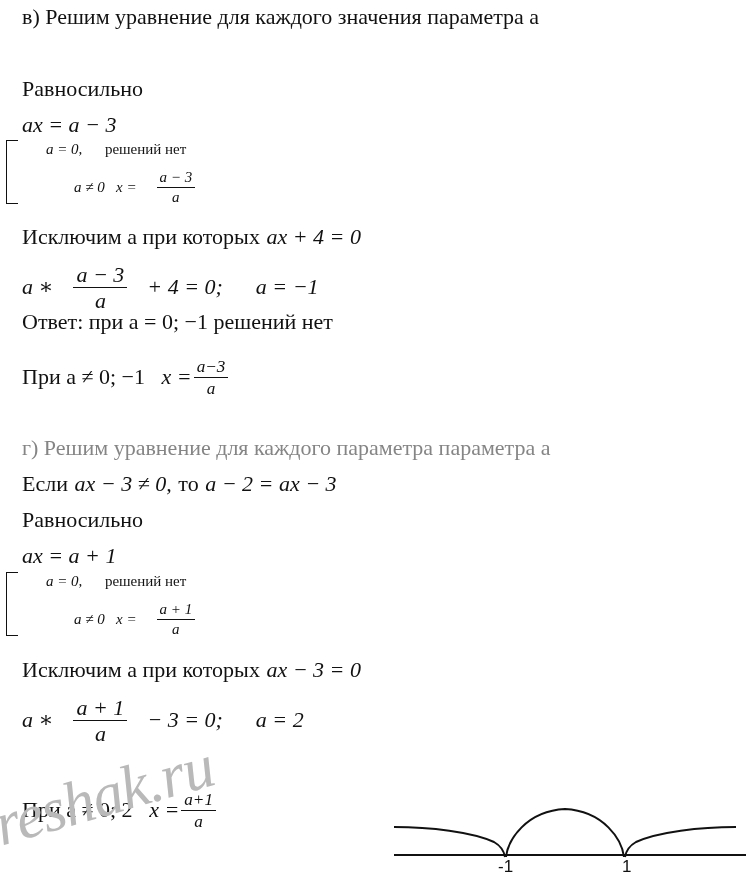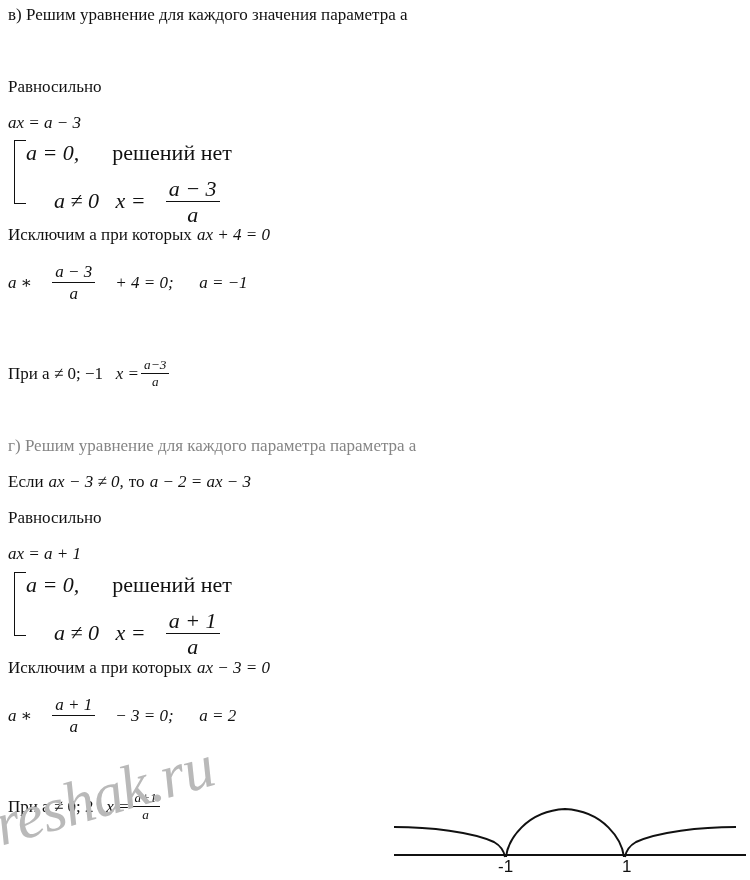--- a/index.html
+++ b/index.html
@@ -18,23 +18,23 @@
 
   .page {
     position: relative;
     width: 750px;
     height: 880px;
   }
 
   
   .line {
     position: absolute;
-    left: 8px;
+    left: 22px;
     white-space: nowrap;
-    font-size: 17px;
+    font-size: 22px;
     line-height: 1;
     color: #111111;
   }
   .line.gray { color: #858585; }
 
   .it { font-style: italic; }
   .up { font-style: normal; }
   .sp { display: inline-block; width: 0.30em; }
   .spw { display: inline-block; width: 1.5em; }
   .spm { display: inline-block; width: 0.75em; }
@@ -58,24 +58,25 @@
     padding: 1px 3px 0 3px;
     border-top: 1.6px solid #111111;
     line-height: 1.12;
   }
   .frac.small { font-size: 0.78em; margin: 8px 2px; }
   .frac.small .den { border-top-width: 1.3px; }
 
   
   .sysblock {
     position: absolute;
-    left: 14px;
+    left: 6px;
     white-space: nowrap;
-    font-size: 22px;
+    font-size: 15px;
     color: #111111;
+    padding-left: 28px;
   }
   .sysbracket {
     position: absolute;
     left: 0;
     top: 0;
     width: 11px;
     border-left: 1.7px solid #111111;
     border-top: 1.7px solid #111111;
     border-bottom: 1.7px solid #111111;
   }
@@ -148,20 +149,23 @@
   </div>
 
   <div class="line" style="top:226px">
     <span class="up">Исключим a при которых</span><span class="sp"></span><span class="it">ax + 4 = 0</span>
   </div>
 
   <div class="line" style="top:264px">
     <span class="it">a ∗</span><span class="frac"><span class="num it">a − 3</span><span class="den it">a</span></span><span class="it">+ 4 = 0;</span><span class="spw"></span><span class="it">a = −1</span>
   </div>
 
+  <div class="line" style="top:311px">
+    <span>Ответ: при a = 0; −1 решений нет</span>
+  </div>
 
   <div class="line" style="top:351px">
     <span>При a ≠ 0; −1</span><span class="spm"></span><span class="it">x =</span><span class="frac small"><span class="num it">a−3</span><span class="den it">a</span></span>
   </div>
 
   <div class="line gray" style="top:437px">
     <span>г) Решим уравнение для каждого параметра параметра a</span>
   </div>
 
   <div class="line" style="top:473px">

